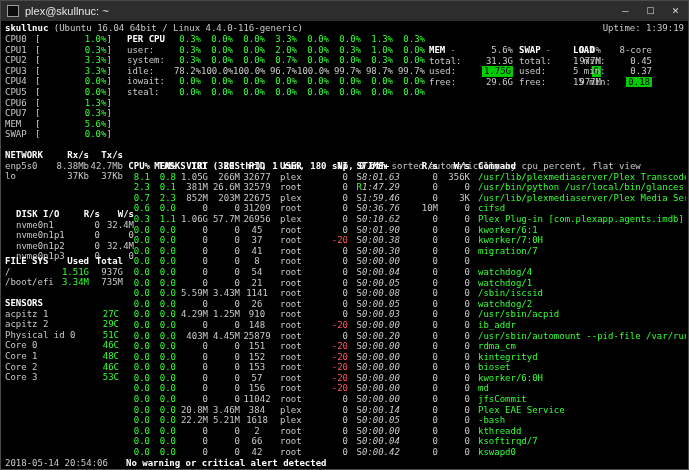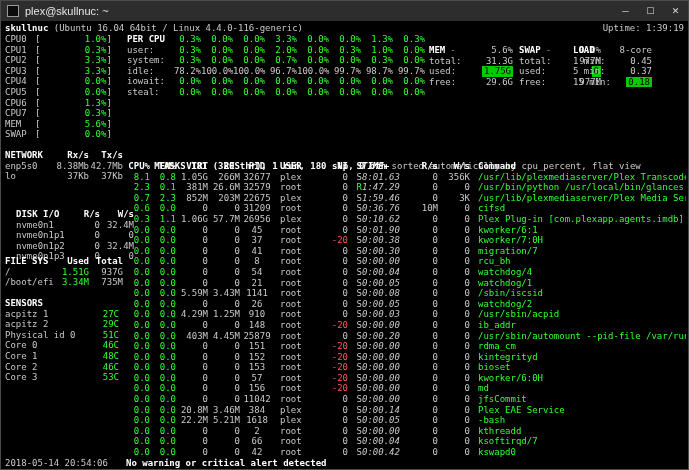--- a/index.html
+++ b/index.html
@@ -522,21 +522,20 @@
           <span class="pcell c2 grn">0.0</span>
           <span class="pcell c3">0</span>
           <span class="pcell c4">0</span>
           <span class="pcell c5">8</span>
           <span class="pcell c6">root</span>
           <span class="pcell c7">0</span>
           <span class="pcell c8">S</span>
           <span class="pcell c9">0:00.00</span>
           <span class="pcell c10">0</span>
           <span class="pcell c11">0</span>
-          <span class="pcell c12 grn">rcu_bh</span>
         </div>
           <div class="pr-row">
           <span class="pcell c1 grn">0.0</span>
           <span class="pcell c2 grn">0.0</span>
           <span class="pcell c3">0</span>
           <span class="pcell c4">0</span>
           <span class="pcell c5">54</span>
           <span class="pcell c6">root</span>
           <span class="pcell c7">0</span>
           <span class="pcell c8">S</span>

